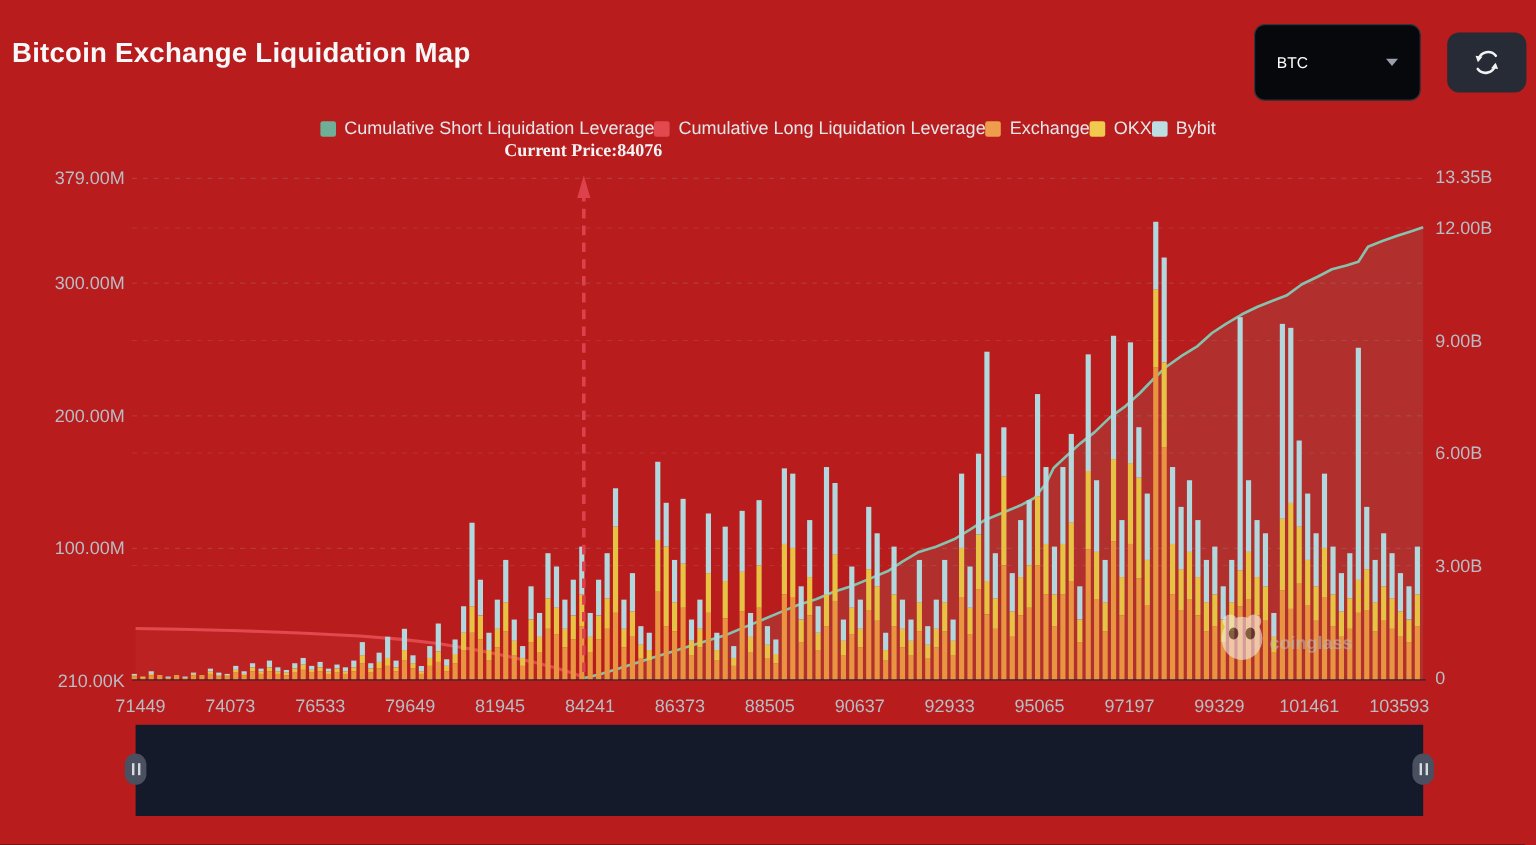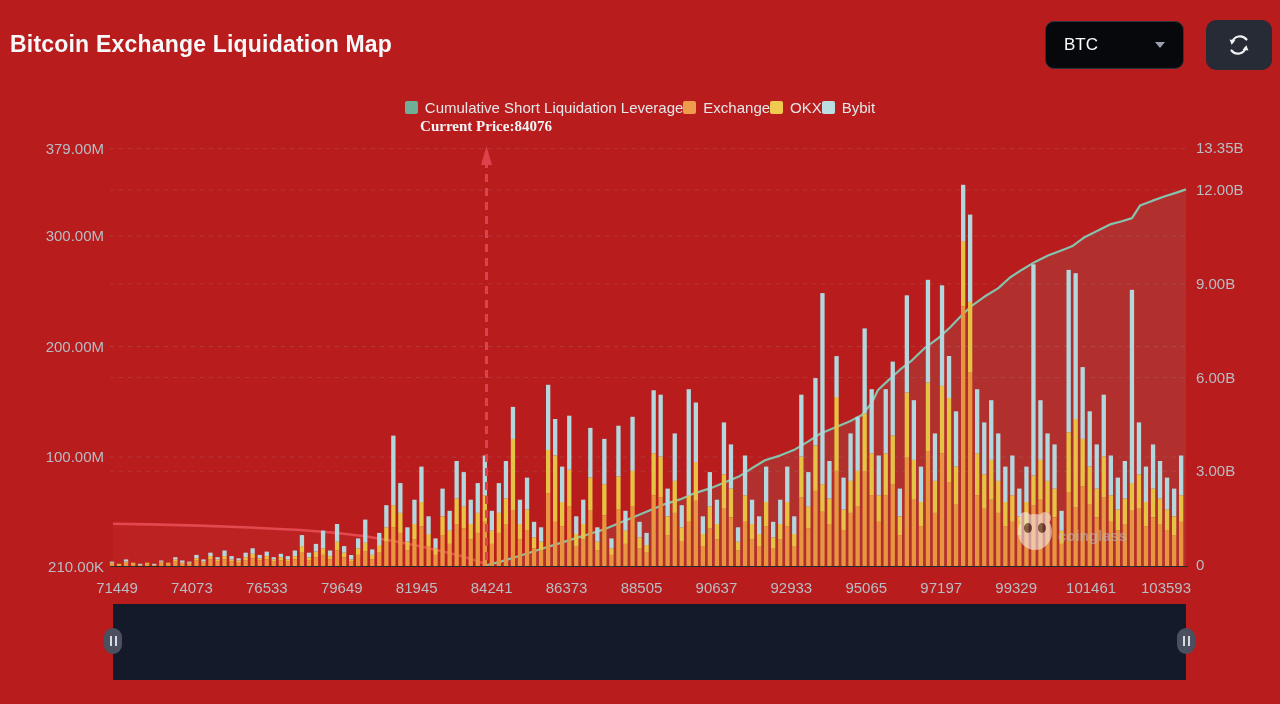--- a/index.html
+++ b/index.html
@@ -1,21 +1,21 @@
 <!DOCTYPE html>
 <html><head>
 <meta charset="utf-8">
 <style>
   html,body{margin:0;padding:0;background:#0d1015;}
   body{font-family:"Liberation Sans",sans-serif;-webkit-font-smoothing:antialiased;}
   .app{position:relative;width:1280px;height:704px;background:#b91c1c;overflow:hidden;}
   .title{position:absolute;left:10px;top:31px;font-size:23px;font-weight:700;color:#f7f8f9;letter-spacing:.2px;}
   .controls{position:absolute;top:20px;right:8px;display:flex;gap:22px;align-items:center;}
-  .select{box-sizing:border-box;height:48px;border:1px solid #2e333d;border-radius:9px;background:#06080b;
-          color:#fff;font-size:17px;display:flex;align-items:center;justify-content:space-between;
+  .select{box-sizing:border-box;height:64px;border:1px solid #2e333d;border-radius:9px;background:#06080b;
+          color:#fff;font-size:13px;display:flex;align-items:center;justify-content:space-between;
           padding:0 18px;cursor:pointer;}
   .select.symbol{width:139px;}
   .select.range{width:170px;}
   .caret{width:0;height:0;border-left:5px solid transparent;border-right:5px solid transparent;border-top:6px solid #9aa0ab;}
   .refresh-btn{width:66px;height:50px;border-radius:10px;background:#262b35;border:none;display:flex;
                align-items:center;justify-content:center;cursor:pointer;}
   .legend{position:absolute;top:99px;left:0;width:100%;display:flex;justify-content:center;}
   .legend-item{display:flex;align-items:center;gap:7px;color:#e4e7ea;font-size:15px;cursor:pointer;white-space:nowrap;}
   .swatch{width:13px;height:13px;border-radius:2px;display:inline-block;}
   .price-label{position:absolute;top:118px;left:486px;transform:translateX(-50%);color:#f2f4f6;font-size:15px;font-weight:700;white-space:nowrap;font-family:Liberation Serif, serif;}
@@ -46,20 +46,24 @@
         <path d="M4.5 17.5 A8.2 8.2 0 0 0 18.8 14.8" fill="none" stroke="#f0f2f4" stroke-width="2.2" stroke-linecap="round"></path>
         <polygon points="21.4,17.6 15.6,16.8 19.4,12.2" fill="#f0f2f4"></polygon>
       </svg>
     </button>
   </div>
 
   <div class="legend" id="legend">
       <div class="legend-item">
         <span class="swatch" style="background: rgb(111, 174, 151);"></span>
         <span>Cumulative Short Liquidation Leverage</span>
+      </div>
+      <div class="legend-item">
+        <span class="swatch" style="background: rgb(225, 73, 79);"></span>
+        <span>Cumulative Long Liquidation Leverage</span>
       </div>
       <div class="legend-item">
         <span class="swatch" style="background: rgb(238, 157, 76);"></span>
         <span>Exchange</span>
       </div>
       <div class="legend-item">
         <span class="swatch" style="background: rgb(239, 202, 78);"></span>
         <span>OKX</span>
       </div>
       <div class="legend-item">

